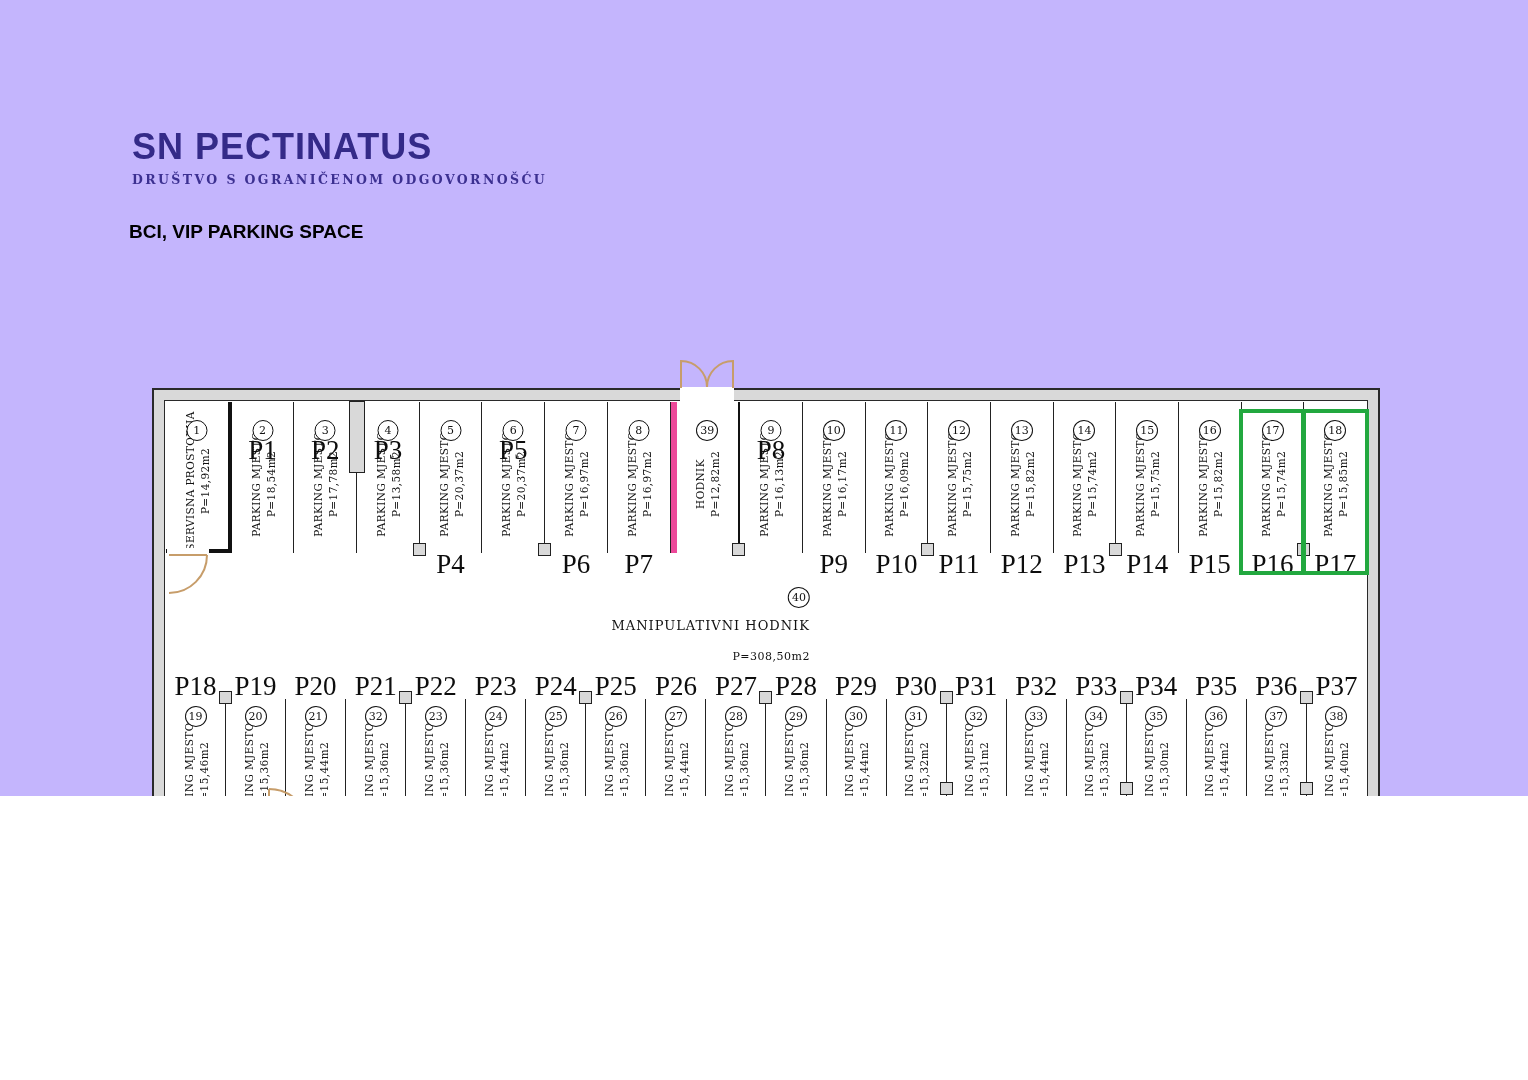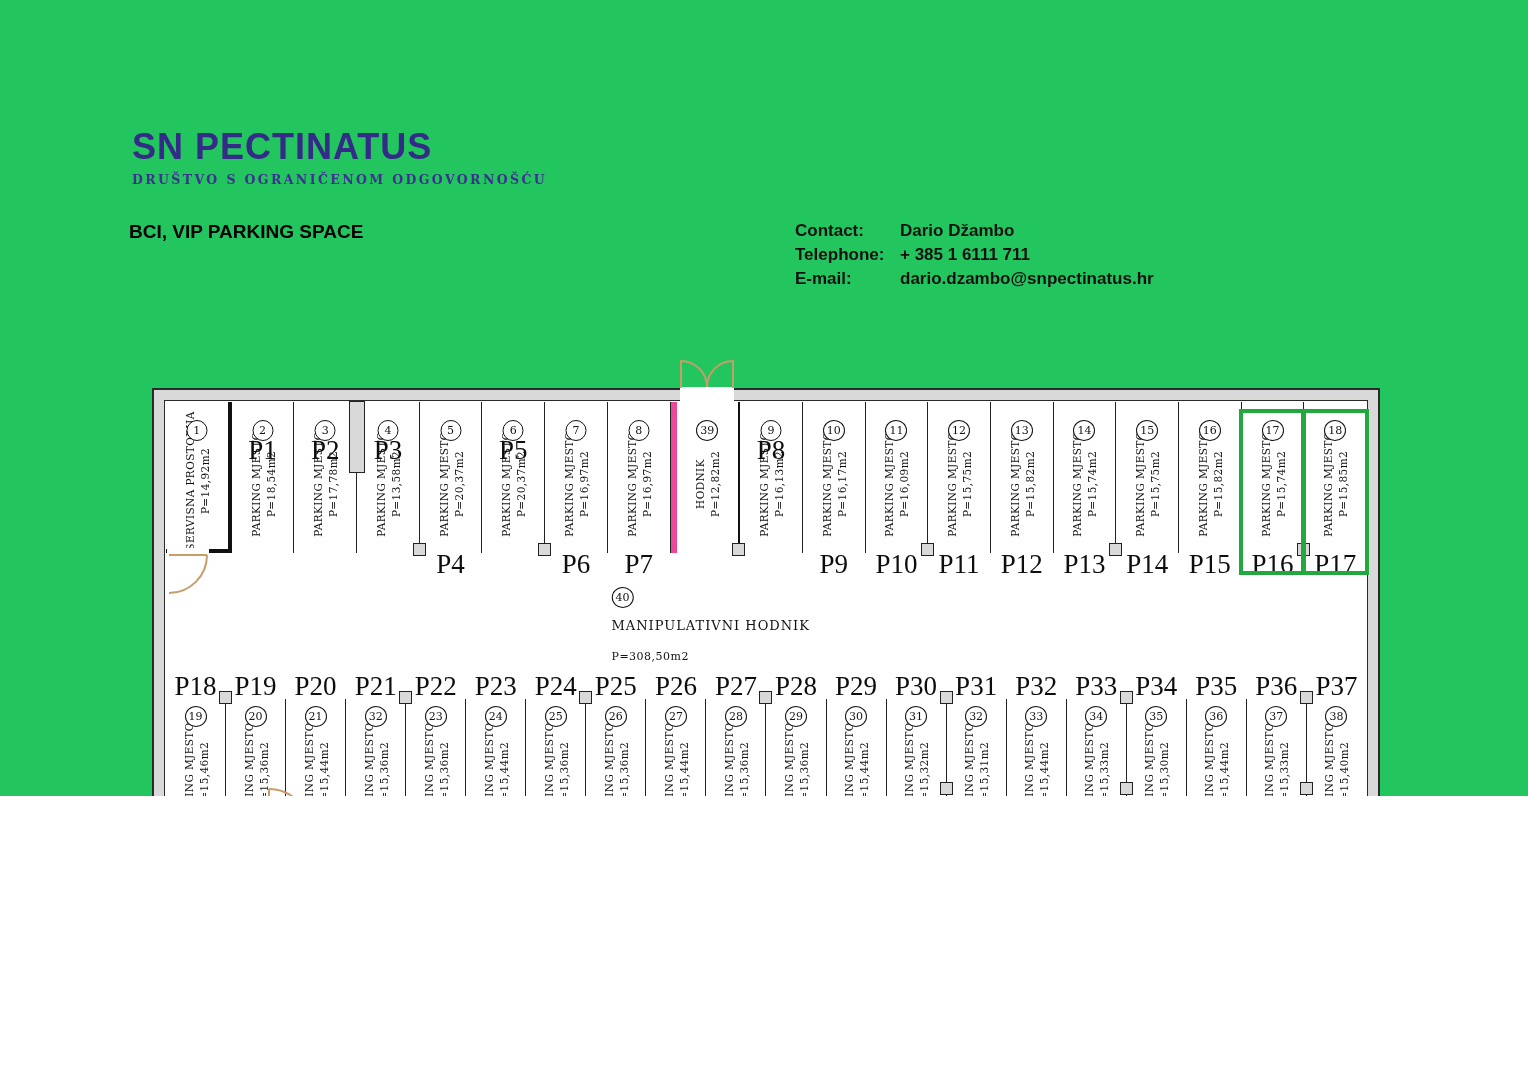--- a/index.html
+++ b/index.html
@@ -1,18 +1,18 @@
 <!DOCTYPE html>
 <html><head>
 <meta charset="utf-8">
 <style>
   * { margin:0; padding:0; box-sizing:border-box; }
   html,body { background:#ffffff; }
   .page {
-    position:relative; width:1528px; height:796px; background:#22c55e;
+    position:relative; width:1528px; height:796px; background:#c4b5fd;
     font-family:"Liberation Sans", sans-serif; color:#111; overflow:hidden;
   }
   
   .logo { position:absolute; left:132px; top:128px; }
   .logo-name {
     font-family:"Liberation Sans", sans-serif; font-weight:bold;
     font-size:36px; letter-spacing:1px; color:#342a88; line-height:1.05;
   }
   .logo-sub {
     font-family:"DejaVu Serif", serif; font-size:12.5px; letter-spacing:2.4px;
@@ -72,21 +72,21 @@
   }
   .stall--free::after {
     content:""; position:absolute; left:-3px; right:-3px; top:7px; bottom:-22px;
     border:4px solid #22a83f; z-index:4; pointer-events:none;
   }
   .doorgap { position:absolute; background:#ffffff; z-index:2; }
   .doorsvg { position:absolute; z-index:2; overflow:visible; }
   
   .center-space {
     position:absolute; left:45.5%; top:198px; transform:translateX(-50%);
-    text-align:left; font-family:"DejaVu Serif", serif; color:#111; z-index:1;
+    text-align:right; font-family:"DejaVu Serif", serif; color:#111; z-index:1;
   }
   .center-space .num { position:static; transform:none; margin:0 auto 6px; display:inline-flex; }
   .center-name { font-size:13px; letter-spacing:1px; margin-top:4px; }
   .center-area { font-size:11px; margin-top:17px; letter-spacing:0.5px; }
   
   .legend { position:absolute; left:812px; top:871px; display:flex; align-items:flex-start; }
   .legend-swatch { width:27px; height:27px; border:4px solid #22a83f; background:#fff; }
   .legend-label { margin-left:21px; font-size:15.5px; color:#1a1a1a; }
 </style>
 </head>
@@ -94,34 +94,20 @@
 
 <div class="page">
 
   <div class="logo">
     <div class="logo-name">SN PECTINATUS</div>
     <div class="logo-sub">DRUŠTVO S OGRANIČENOM ODGOVORNOŠĆU</div>
   </div>
 
   <div class="page-title">BCI, VIP PARKING SPACE</div>
 
-  <div class="contact">
-    <div class="contact-row">
-      <span class="contact-label">Contact:</span>
-      <span class="contact-value">Dario Džambo</span>
-    </div>
-    <div class="contact-row">
-      <span class="contact-label">Telephone:</span>
-      <span class="contact-value">+ 385 1 6111 711</span>
-    </div>
-    <div class="contact-row">
-      <span class="contact-label">E-mail:</span>
-      <span class="contact-value">dario.dzambo@snpectinatus.hr</span>
-    </div>
-  </div>
 
   <div class="plan">
     <div class="plan-outer"></div>
     <div class="plan-inner"></div>
     <div class="row row--top" id="top-row">
         <div class="stall stall--room">
           <span class="num">1</span>
           <div class="vtext">
             <div>SERVISNA PROSTORIJA</div>
             <div>P=14,92m2</div>

